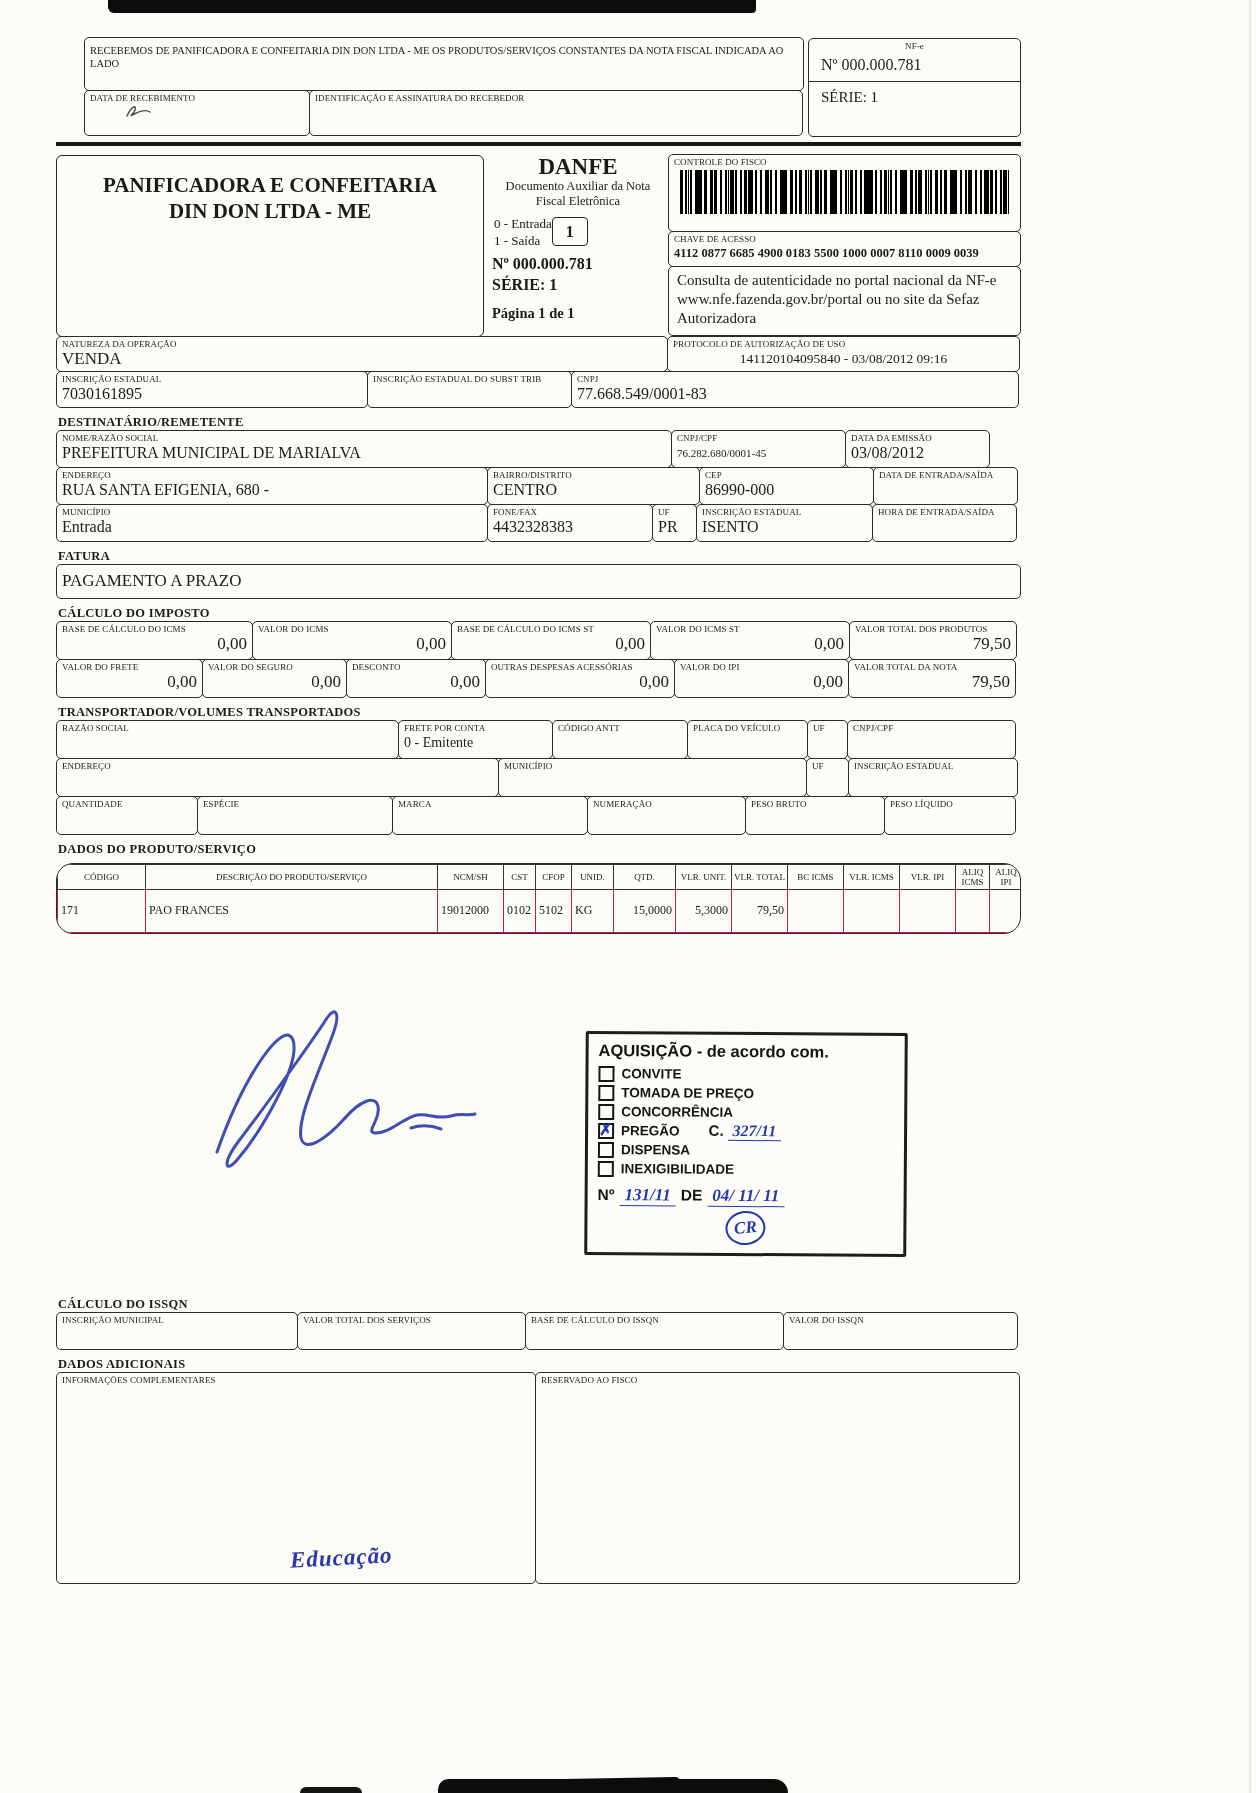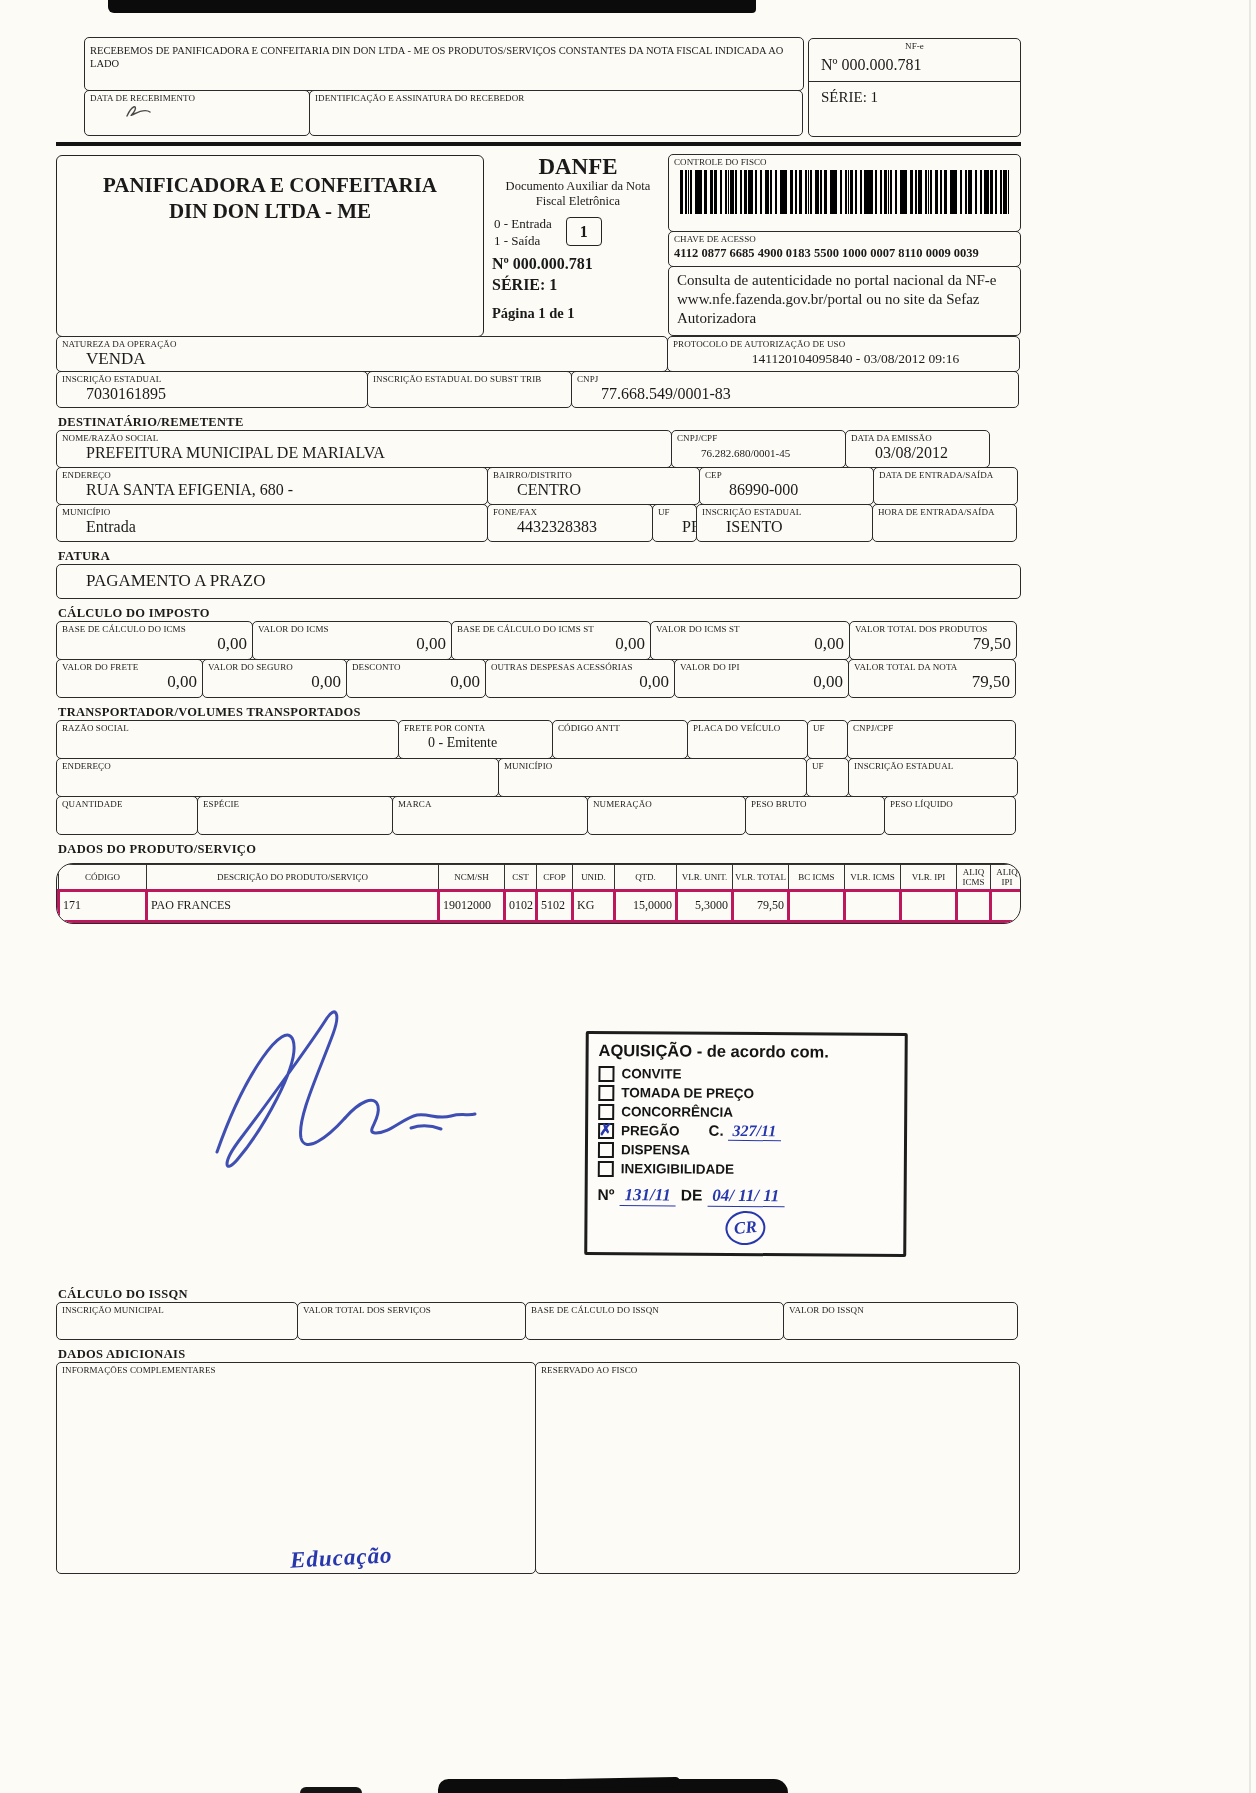--- a/index.html
+++ b/index.html
@@ -5,21 +5,21 @@
   html,body { margin:0; padding:0; background:#9a9a9a; }
   .page { position:relative; width:1256px; height:1793px; background:#fcfbf6; overflow:hidden;
           font-family:"Liberation Serif", serif; color:#1a1a1a; }
   .content { position:absolute; left:56px; top:38px; width:965px; }
 
   
   .row { display:flex; }
   .cell { border:1.4px solid #2b2b2b; border-radius:5px; box-sizing:border-box;
           padding:2px 5px 1px; margin-right:-1px; margin-top:-1px; overflow:hidden; position:relative; background:transparent; }
   .lbl { display:block; font-size:9px; line-height:10px; letter-spacing:.1px; color:#222; white-space:nowrap; }
-  .val { display:block; font-size:16px; line-height:20px; white-space:nowrap;margin-left:24px; }
+  .val { display:block; font-size:16px; line-height:20px; white-space:nowrap; }
   .num .val { text-align:right; font-size:17px; }
   .sect-title { font-weight:bold; font-size:12.5px; letter-spacing:.3px; margin:7px 0 1px 2px; }
 
   
   .recibo { display:flex; }
   .recibo-left { width:720px;padding-left:28px; }
   .statement { height:54px; font-size:10.5px; line-height:13px; padding-top:6px; }
   .r2 .cell { height:46px; }
   .nfe-box { width:240px; height:99px; margin-left:5px; border:1.4px solid #2b2b2b; border-radius:5px; box-sizing:border-box; }
   .nfe-box .lbl { text-align:center; padding-top:2px; }
@@ -29,21 +29,21 @@
 
   
   .mainhdr { display:flex; }
   .emit-box { width:428px; height:182px; border:1.6px solid #242424; border-radius:6px; box-sizing:border-box;
               display:flex; flex-direction:column; justify-content:space-between; }
   .emit-nome { font-weight:bold; font-size:21px; line-height:26px; text-align:center; padding:16px 34px 0; }
   .emit-end  { font-weight:bold; font-size:13px; line-height:17px; text-align:center; padding-bottom:12px; }
   .danfe-col { width:184px; box-sizing:border-box; padding:0 4px 0 8px; }
   .danfe-title { font-weight:bold; font-size:23px; text-align:center; line-height:24px; }
   .danfe-sub { font-size:12.5px; line-height:15px; text-align:center; }
-  .danfe-es { display:flex; align-items:center; gap:14px; margin:6px 0 4px 2px; }
+  .danfe-es { display:flex; align-items:center; gap:0; margin:6px 0 4px 2px; }
   .danfe-es .es { font-size:13px; line-height:17px; }
   .tipo-box { width:34px; height:27px; border:1.7px solid #242424; border-radius:4px; font-weight:bold; font-size:16px;
               display:flex; align-items:center; justify-content:center; }
   .danfe-num, .danfe-serie { font-weight:bold; font-size:16px; line-height:21px; }
   .danfe-pag { font-weight:bold; font-size:14.5px; margin-top:10px; }
   .fisco-col { width:353px; }
   .fisco-col .cell { width:353px; }
   .controle { height:78px; }
   .barcode { height:44px; margin:3px 6px 0; background-color:transparent;
     background-image:
@@ -51,21 +51,21 @@
       repeating-linear-gradient(90deg,#000 0 1px,transparent 1px 8px),
       repeating-linear-gradient(90deg,#000 0 3px,transparent 3px 17px); }
   .chave { height:36px; }
   .chave-val { display:block; font-weight:bold; font-size:12.5px; line-height:18px; white-space:nowrap; }
   .consulta { height:70px; font-size:15px; line-height:19px; padding:4px 8px; }
 
   
   .prod-wrap { border:1.5px solid #2b2b2b; border-radius:17px; overflow:hidden; margin-top:6px; }
   .prod-table { width:100%; border-collapse:collapse; table-layout:fixed; }
   .prod-table th { border:1px solid #333; font-size:9px; font-weight:normal; padding:2px 1px; line-height:10px; }
-  .prod-table td { border:3px solid #be185d; font-size:12px; height:24px; padding:2px 3px; white-space:nowrap; overflow:hidden; }
+  .prod-table td { border:1px solid #be185d; font-size:12px; height:24px; padding:9px 3px; white-space:nowrap; overflow:hidden; }
   td.l { text-align:left; } td.c { text-align:left; } td.r { text-align:right; }
 
   .spacer { height:356px; }
   .tall { height:212px; }
 
   
   .hand { font-family:"Liberation Serif",serif; font-style:italic; font-weight:bold; color:#2737ad; }
   .u { border-bottom:1.6px solid #2737ad; padding:0 5px; }
   .signature { position:absolute; left:175px; top:1000px; }
   .stamp { position:absolute; left:585px; top:1032px; width:322px; border:3px solid #1d1d1d; border-radius:2px;

